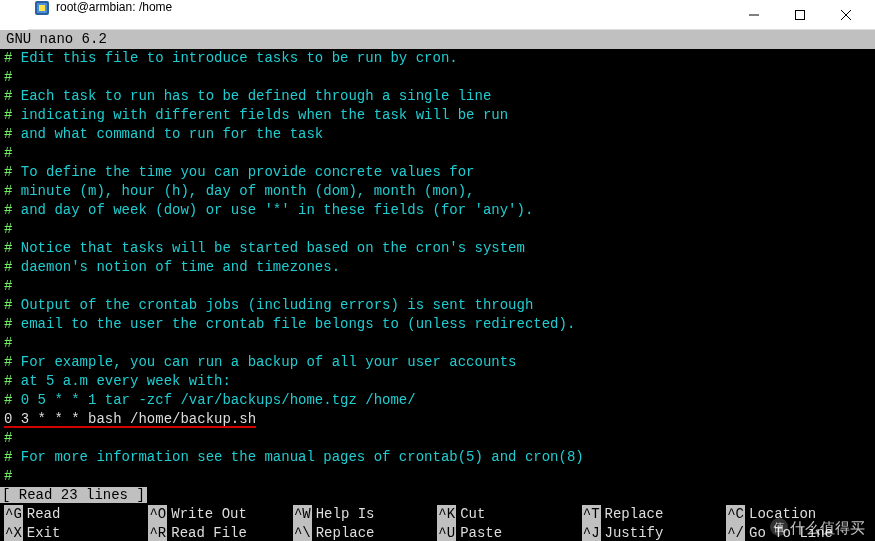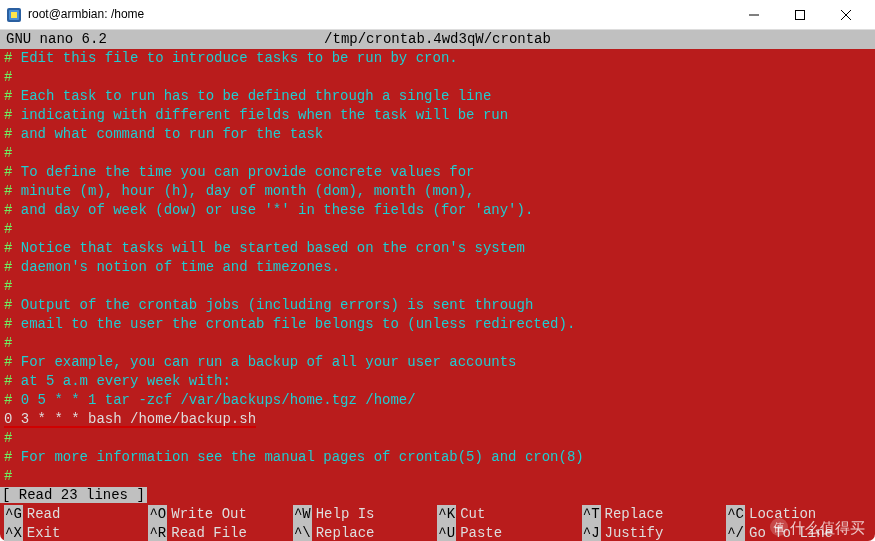--- a/index.html
+++ b/index.html
@@ -9,23 +9,23 @@
       line-height: 1.3;
       background: #fff;
       width: 875px;
       height: 541px;
       overflow: hidden;
     }
     .titlebar {
       height: 30px;
       background: #fff;
       display: flex;
-      align-items: center;
       padding: 0 6px;
       border-bottom: 1px solid #ddd;
+      margin-left: 28px;
     }
     .titlebar .icon {
       width: 16px;
       height: 16px;
       margin-right: 6px;
     }
     .titlebar .title {
       flex: 1;
       font-family: "Segoe UI", Arial, sans-serif;
       font-size: 12px;
@@ -39,25 +39,24 @@
       width: 46px;
       height: 100%;
       display: flex;
       align-items: center;
       justify-content: center;
       font-family: "Segoe UI", Arial, sans-serif;
       font-size: 12px;
       color: #000;
     }
     .terminal {
-      background: #b91c1c;
+      background: #000000;
       height: calc(100% - 30px);
       padding: 0;
       position: relative;
-      border-radius: 7px;
     }
     .nano-header {
       background: #c0c0c0;
       color: #000;
       display: flex;
       padding: 0 6px;
       height: 19px;
       line-height: 19px;
     }
     .nano-header .left { flex: 1; }
@@ -163,21 +162,20 @@
           <line x1="0" y1="0" x2="10" y2="10" stroke="#000" stroke-width="1"></line>
           <line x1="10" y1="0" x2="0" y2="10" stroke="#000" stroke-width="1"></line>
         </svg>
     </div>
   </div>
 </div>
 
 <div class="terminal">
   <div class="nano-header">
     <span class="left">GNU  nano 6.2</span>
-    <span class="center">/tmp/crontab.4wd3qW/crontab</span>
     <span class="right"></span>
   </div>
 
   <div class="editor" id="editor"><div class="line"><span class="hash">#</span><span class="comment"> Edit this file to introduce tasks to be run by cron.</span></div><div class="line"><span class="hash">#</span><span class="comment"> </span></div><div class="line"><span class="hash">#</span><span class="comment"> Each task to run has to be defined through a single line</span></div><div class="line"><span class="hash">#</span><span class="comment"> indicating with different fields when the task will be run</span></div><div class="line"><span class="hash">#</span><span class="comment"> and what command to run for the task</span></div><div class="line"><span class="hash">#</span><span class="comment"> </span></div><div class="line"><span class="hash">#</span><span class="comment"> To define the time you can provide concrete values for</span></div><div class="line"><span class="hash">#</span><span class="comment"> minute (m), hour (h), day of month (dom), month (mon),</span></div><div class="line"><span class="hash">#</span><span class="comment"> and day of week (dow) or use '*' in these fields (for 'any').</span></div><div class="line"><span class="hash">#</span><span class="comment"> </span></div><div class="line"><span class="hash">#</span><span class="comment"> Notice that tasks will be started based on the cron's system</span></div><div class="line"><span class="hash">#</span><span class="comment"> daemon's notion of time and timezones.</span></div><div class="line"><span class="hash">#</span><span class="comment"> </span></div><div class="line"><span class="hash">#</span><span class="comment"> Output of the crontab jobs (including errors) is sent through</span></div><div class="line"><span class="hash">#</span><span class="comment"> email to the user the crontab file belongs to (unless redirected).</span></div><div class="line"><span class="hash">#</span><span class="comment"> </span></div><div class="line"><span class="hash">#</span><span class="comment"> For example, you can run a backup of all your user accounts</span></div><div class="line"><span class="hash">#</span><span class="comment"> at 5 a.m every week with:</span></div><div class="line"><span class="hash">#</span><span class="comment"> 0 5 * * 1 tar -zcf /var/backups/home.tgz /home/</span></div><div class="line"><span class="underline">0 3 * * * bash /home/backup.sh</span></div><div class="line"><span class="hash">#</span><span class="comment"> </span></div><div class="line"><span class="hash">#</span><span class="comment"> For more information see the manual pages of crontab(5) and cron(8)</span></div><div class="line"><span class="hash">#</span><span class="comment"> </span></div></div>
 
   <div class="status-line">
     <span class="box">[ Read 23 lines ]</span>
   </div>
 
   <div class="shortcuts">

